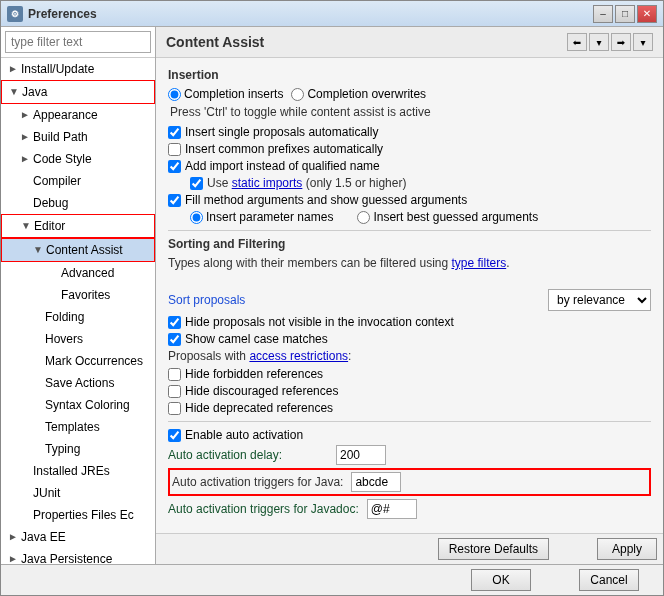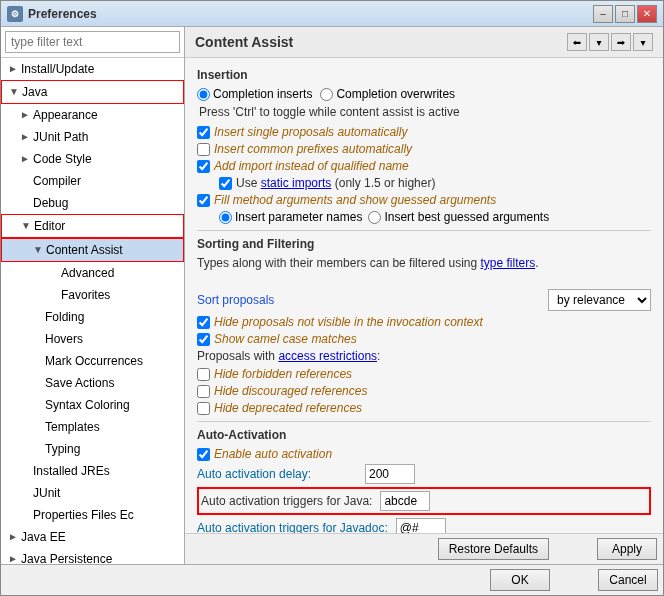--- a/index.html
+++ b/index.html
@@ -10,21 +10,21 @@
     .title-bar { background: linear-gradient(to bottom, #dce9f5, #c5d9ef); height: 26px; display: flex; align-items: center; justify-content: space-between; padding: 0 6px; border-bottom: 1px solid #aaa; }
     .title-bar-left { display: flex; align-items: center; gap: 5px; font-size: 12px; font-weight: bold; color: #333; }
     .title-bar-icon { width: 16px; height: 16px; background: #5c7fa3; border-radius: 2px; display: flex; align-items: center; justify-content: center; color: white; font-size: 9px; }
     .title-bar-controls { display: flex; gap: 2px; }
     .title-btn { width: 20px; height: 18px; border: 1px solid #888; background: linear-gradient(to bottom, #e8e8e8, #d0d0d0); display: flex; align-items: center; justify-content: center; cursor: pointer; font-size: 10px; color: #333; }
     .title-btn.close { background: linear-gradient(to bottom, #e86060, #c84040); color: white; }
     
     .main-content { display: flex; flex: 1; overflow: hidden; }
     
     
-    .left-panel { width: 184px; border-right: 1px solid #aaa; background: white; display: flex; flex-direction: column; }
+    .left-panel { width: 155px; border-right: 1px solid #aaa; background: white; display: flex; flex-direction: column; }
     .filter-box { padding: 4px; border-bottom: 1px solid #ccc; }
     .filter-input { width: 100%; height: 22px; border: 1px solid #aaa; padding: 2px 5px; font-size: 12px; color: #888; }
     
     .tree-container { flex: 1; overflow-y: auto; overflow-x: hidden; }
     .tree-item { padding: 2px 0; cursor: pointer; white-space: nowrap; overflow: hidden; text-overflow: ellipsis; }
     .tree-item.selected { background: #c5d9f0; }
     
     .tree-row { display: flex; align-items: center; padding: 1px 2px; }
     .tree-indent { display: inline-block; }
     .tree-arrow { display: inline-block; width: 12px; height: 12px; text-align: center; font-size: 10px; color: #555; cursor: pointer; }
@@ -47,34 +47,34 @@
     .section-title { font-size: 12px; font-weight: bold; color: #333; margin-bottom: 5px; margin-top: 2px; }
     
     .radio-group { margin-bottom: 4px; display: flex; align-items: center; gap: 8px; flex-wrap: wrap; }
     .radio-option { display: flex; align-items: center; gap: 3px; }
     .radio-option input[type=radio] { margin: 0; }
     
     .info-text { margin-left: 2px; margin-bottom: 6px; font-size: 12px; color: #333; }
     
     .checkbox-row { display: flex; align-items: center; gap: 4px; margin-bottom: 3px; }
     .checkbox-row input[type=checkbox] { margin: 0; }
-    .checkbox-row label { font-size: 12px; color: #a16207; font-style: italic; }
+    .checkbox-row label { font-size: 12px; color: #000000; }
     
     .sub-checkbox-row { display: flex; align-items: center; gap: 4px; margin-bottom: 3px; margin-left: 22px; }
     .sub-checkbox-row input[type=checkbox] { margin: 0; }
     .sub-checkbox-row label { font-size: 12px; color: #333; }
     
     .link { color: #0000cc; text-decoration: underline; cursor: pointer; }
     
     .sort-row { display: flex; align-items: center; justify-content: space-between; margin-bottom: 4px; }
     .sort-label { font-size: 12px; color: #1d4ed8; }
     .sort-select { height: 22px; border: 1px solid #aaa; background: white; padding: 0 4px; font-size: 12px; }
     
     .auto-row { display: flex; align-items: center; gap: 8px; margin-bottom: 3px; }
-    .auto-label { font-size: 12px; color: #0369a1; min-width: 160px; }
+    .auto-label { font-size: 12px; color: #14532d; min-width: 160px; }
     .auto-input { width: 50px; height: 20px; border: 1px solid #aaa; padding: 0 3px; font-size: 12px; }
     
     .highlight-row { display: flex; align-items: center; gap: 8px; margin-bottom: 3px; border: 2px solid red; padding: 2px; }
     .highlight-label { font-size: 12px; color: #333; min-width: 160px; }
     .highlight-input { width: 50px; height: 20px; border: 1px solid #aaa; padding: 0 3px; font-size: 12px; }
     
     .divider-line { border: none; border-top: 1px solid #ccc; margin: 6px 0; }
   </style>
 </head>
 <body>
@@ -122,21 +122,21 @@
             <span class="tree-indent" style="width:16px"></span>
             <span class="tree-arrow">►</span>
             <span class="tree-label">Appearance</span>
           </div>
         </div>
 
         <div class="tree-item">
           <div class="tree-row">
             <span class="tree-indent" style="width:16px"></span>
             <span class="tree-arrow">►</span>
-            <span class="tree-label">JUnit Path</span>
+            <span class="tree-label">Build Path</span>
           </div>
         </div>
 
         <div class="tree-item">
           <div class="tree-row">
             <span class="tree-indent" style="width:16px"></span>
             <span class="tree-arrow">►</span>
             <span class="tree-label">Code Style</span>
           </div>
         </div>
@@ -334,21 +334,21 @@
         <div class="sub-checkbox-row">
           <input type="checkbox" checked="" style="">
           <label>Use <span class="link">static imports</span> <span>(only 1.5 or higher)</span></label>
         </div>
 
         <div class="checkbox-row">
           <input type="checkbox" checked="" style="">
           <label>Fill method arguments and show guessed arguments</label>
         </div>
 
-        <div style="display:flex; align-items:center; gap:6px; margin-left:22px; margin-bottom:4px;">
+        <div style="display:flex; align-items:center; gap:24px; margin-left:22px; margin-bottom:4px;">
           <div class="radio-option">
             <input type="radio" name="guessed" checked="" style="">
             <label>Insert parameter names</label>
           </div>
           <div class="radio-option">
             <input type="radio" name="guessed" style="">
             <label>Insert best guessed arguments</label>
           </div>
         </div>
 
@@ -394,21 +394,20 @@
           <label>Hide discouraged references</label>
         </div>
 
         <div class="checkbox-row">
           <input type="checkbox" style="">
           <label>Hide deprecated references</label>
         </div>
 
         <hr class="divider-line">
 
-        <div class="section-title">Auto-Activation</div>
 
         <div class="checkbox-row">
           <input type="checkbox" checked="" style="">
           <label>Enable auto activation</label>
         </div>
 
         <div class="auto-row">
           <span class="auto-label">Auto activation delay:</span>
           <input class="auto-input" type="text" value="200" style="">
         </div>
@@ -425,17 +424,17 @@
 
       </div>
 
       <div class="bottom-buttons">
         <button class="btn">Restore Defaults</button>
         <button class="btn">Apply</button>
       </div>
     </div>
   </div>
 
-  <div style="padding:4px 5px; border-top:1px solid #aaa; background:#f0f0f0; display:flex; justify-content:flex-end; gap:4px;">
+  <div style="padding:4px 24px; border-top:1px solid #aaa; background:#f0f0f0; display:flex; justify-content:flex-end; gap:4px;">
     <button class="btn">OK</button>
     <button class="btn">Cancel</button>
   </div>
 </div>
 
 </body></html>

